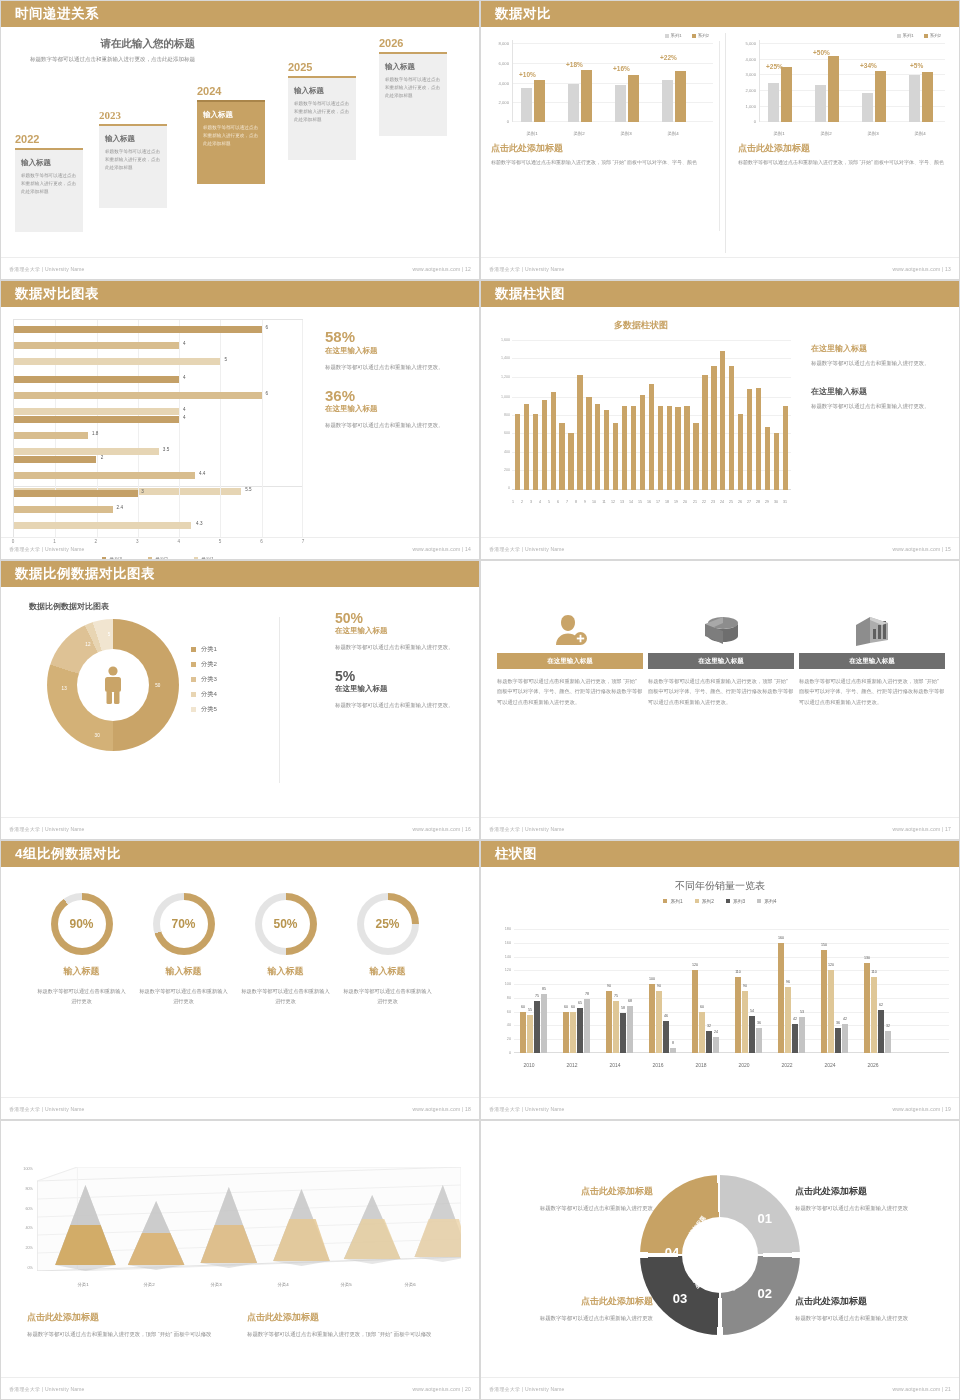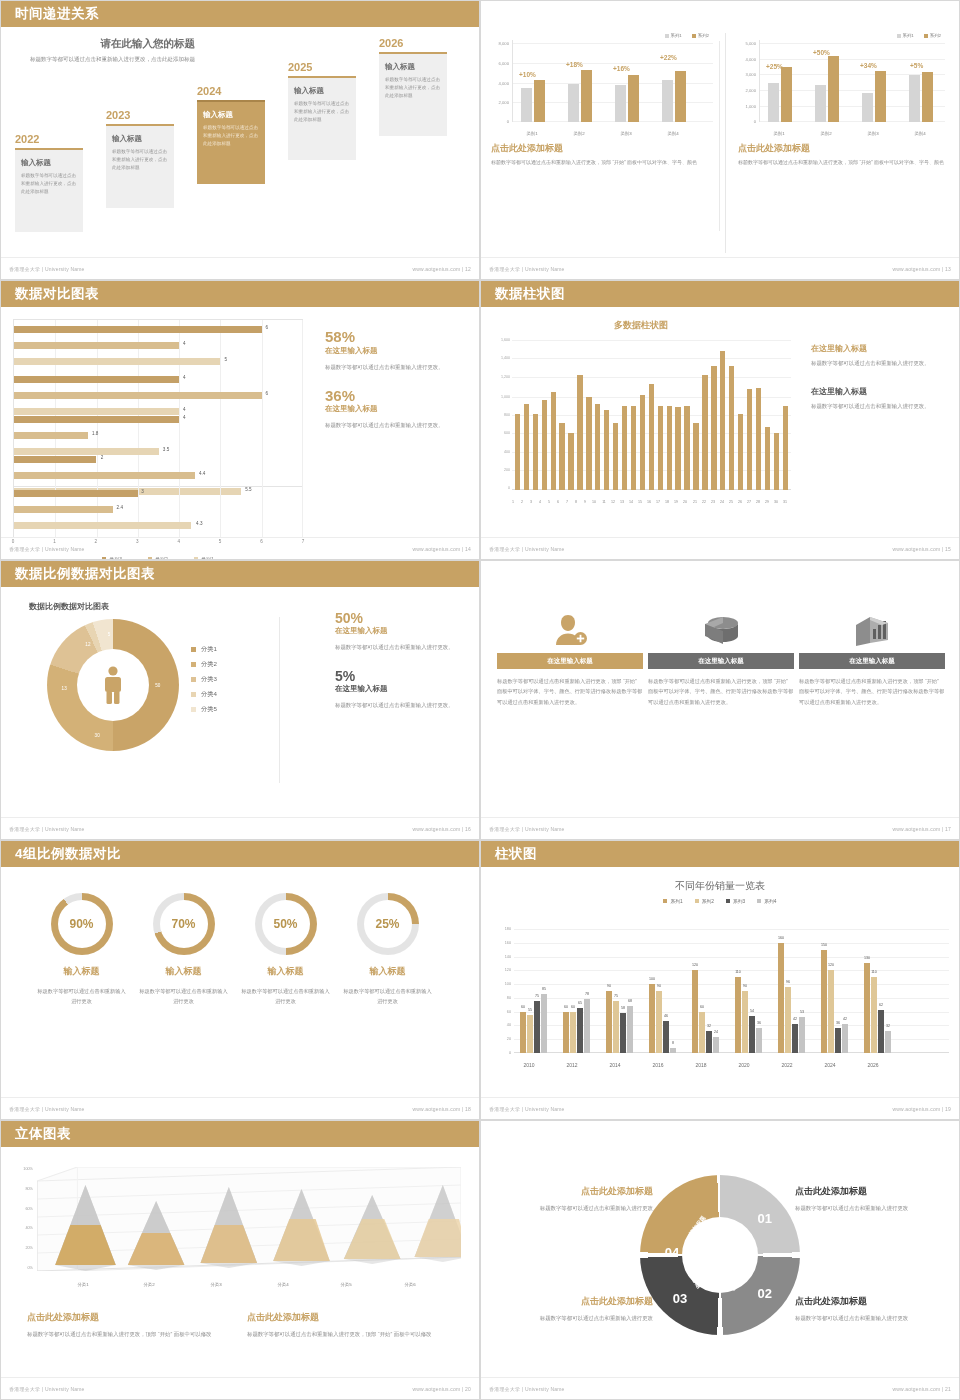--- a/index.html
+++ b/index.html
@@ -154,21 +154,21 @@
         <h3>请在此输入您的标题</h3>
         <p>标题数字等都可以通过点击和重新输入进行更改，点击此处添加标题</p>
       </div>
       <div class="tl-item" style="left:14px;top:106px;">
         <div class="tl-year">2022</div>
         <div class="tl-card">
           <h4>输入标题</h4>
           <p>标题数字等都可以通过点击和重新输入进行更改，点击此处添加标题</p>
         </div>
       </div>
-      <div class="tl-item" style="left:105px;top:82px;">
+      <div class="tl-item" style="left:98px;top:82px;font-family:Liberation Serif, serif;">
         <div class="tl-year">2023</div>
         <div class="tl-card">
           <h4>输入标题</h4>
           <p>标题数字等都可以通过点击和重新输入进行更改，点击此处添加标题</p>
         </div>
       </div>
       <div class="tl-item" style="left:196px;top:58px;">
         <div class="tl-year">2024</div>
         <div class="tl-card gold">
           <h4>输入标题</h4>
@@ -190,20 +190,23 @@
         </div>
       </div>
     </div>
     <div class="ftr">
       <span>香港理会大学 | University Name</span>
       <span><span>www.aotgenius.com</span> | <span>12</span></span>
     </div>
   </div>
 
   <div class="slide">
+    <div class="hdr">
+      <div class="ttl">数据对比</div>
+    </div>
     <div class="body">
       <div class="divline"></div>
 
       <div class="half l">
         <div class="legend">
           <span><i style="background:#d5d5d5"></i><span>系列1</span></span>
           <span><i style="background:#c7a264"></i><span>系列2</span></span>
         </div>
         <div class="chartbox">
           <div class="yax">
@@ -825,23 +828,20 @@
         <div class="s19x" style="left:378px">2026</div>
       </div>
     </div>
     <div class="ftr">
       <span>香港理会大学 | University Name</span>
       <span><span>www.aotgenius.com</span> | <span>19</span></span>
     </div>
   </div>
 
   <div class="slide">
-    <div class="hdr">
-      <div class="ttl">立体图表</div>
-    </div>
     <div class="body">
       <div class="cn-wrap">
         <div class="cn-y">
           <div style="top:2%">100%</div>
           <div style="top:21%">80%</div>
           <div style="top:40%">60%</div>
           <div style="top:59%">40%</div>
           <div style="top:78%">20%</div>
           <div style="top:97%">0%</div>
         </div>

